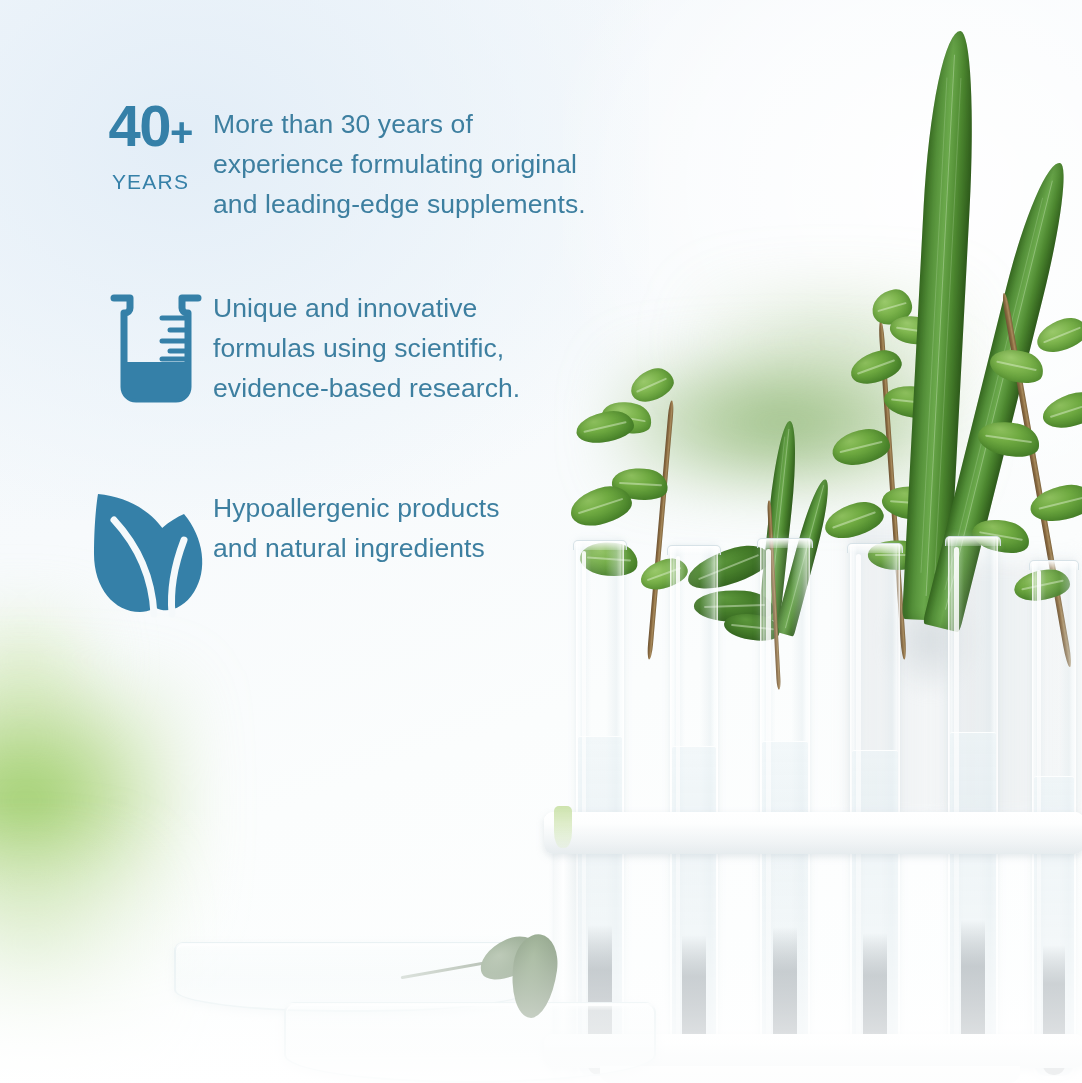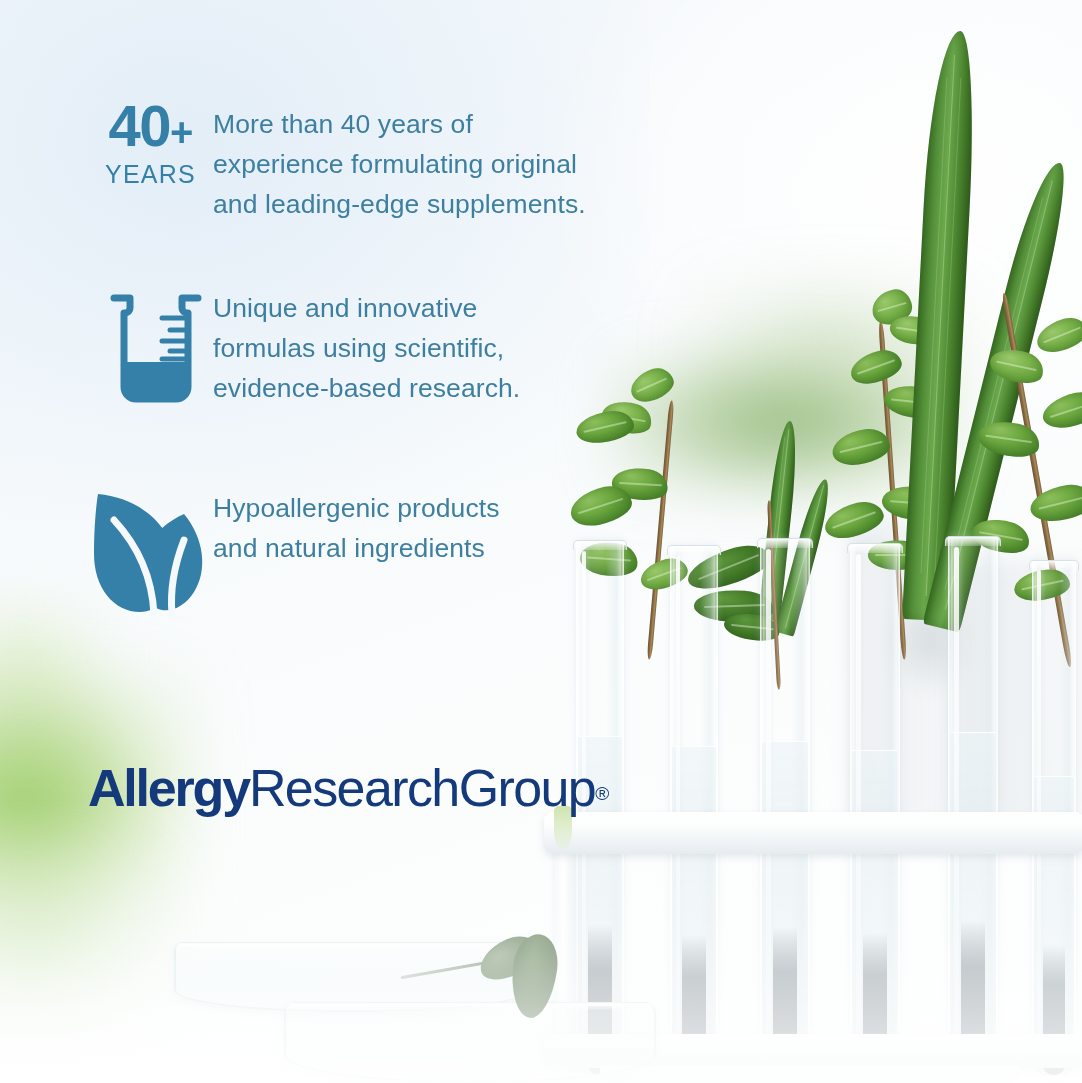--- a/index.html
+++ b/index.html
@@ -207,22 +207,22 @@
   .badge-years {
     width:125px; text-align:center; color:#3580a8;
     margin-top:-4px;
   }
   .badge-years .num {
     font-size:58px; font-weight:700; line-height:52px; letter-spacing:-1.5px;
     display:block;
   }
   .badge-years .num .plus { font-size:40px; font-weight:700; letter-spacing:-1px; }
   .badge-years .word {
-    font-size:25px; font-weight:400; letter-spacing:1.2px; line-height:32px;
-    display:block; margin-top:0;
+    font-size:21px; font-weight:400; letter-spacing:1.2px; line-height:32px;
+    display:block; margin-top:8px;
   }
 
   
   .logo {
     position:absolute; left:88px; top:758px;
     color:#143a7c; white-space:nowrap;
   }
   .logo .l1 {
     font-size:52px; font-weight:700; letter-spacing:-2.2px;
     font-family:"Liberation Sans Narrow","Liberation Sans", sans-serif;
@@ -398,21 +398,21 @@
 
   <div class="content">
 
     <div class="feature" style="left:88px; top:104px;">
       <div class="icon-slot">
         <div class="badge-years">
           <span class="num"><span>40</span><span class="plus">+</span></span>
           <span class="word">YEARS</span>
         </div>
       </div>
-      <div class="f-text">More than 40 years of
+      <div class="f-text">More than 30 years of
 experience formulating original
 and leading-edge supplements.</div>
     </div>
 
     <div class="feature" style="left:88px; top:488px;">
       <div class="icon-slot">
         <span>
           <svg width="118" height="130" viewBox="0 0 118 130" aria-hidden="true">
             <path d="M6 6 C 52 10 86 44 84 84 C 83 108 66 124 48 124 C 22 124 2 100 2 66 C 2 40 4 18 6 6 Z" fill="#3580a8"></path>
             <path d="M92 26 C 112 50 116 82 102 104 C 92 120 76 126 64 120 C 48 112 44 86 54 62 C 62 44 78 32 92 26 Z" fill="#3580a8"></path>
@@ -439,17 +439,14 @@
               <line x1="62" y1="69" x2="86" y2="69"></line>
             </g>
           </svg>
         </span>
       </div>
       <div class="f-text">Unique and innovative
 formulas using scientific,
 evidence-based research.</div>
     </div>
 
-    <div class="logo">
-      <span class="l1">Allergy</span><span class="l2">ResearchGroup</span><span class="reg">®</span>
-    </div>
   </div>
 </div>
 
 </body></html>

